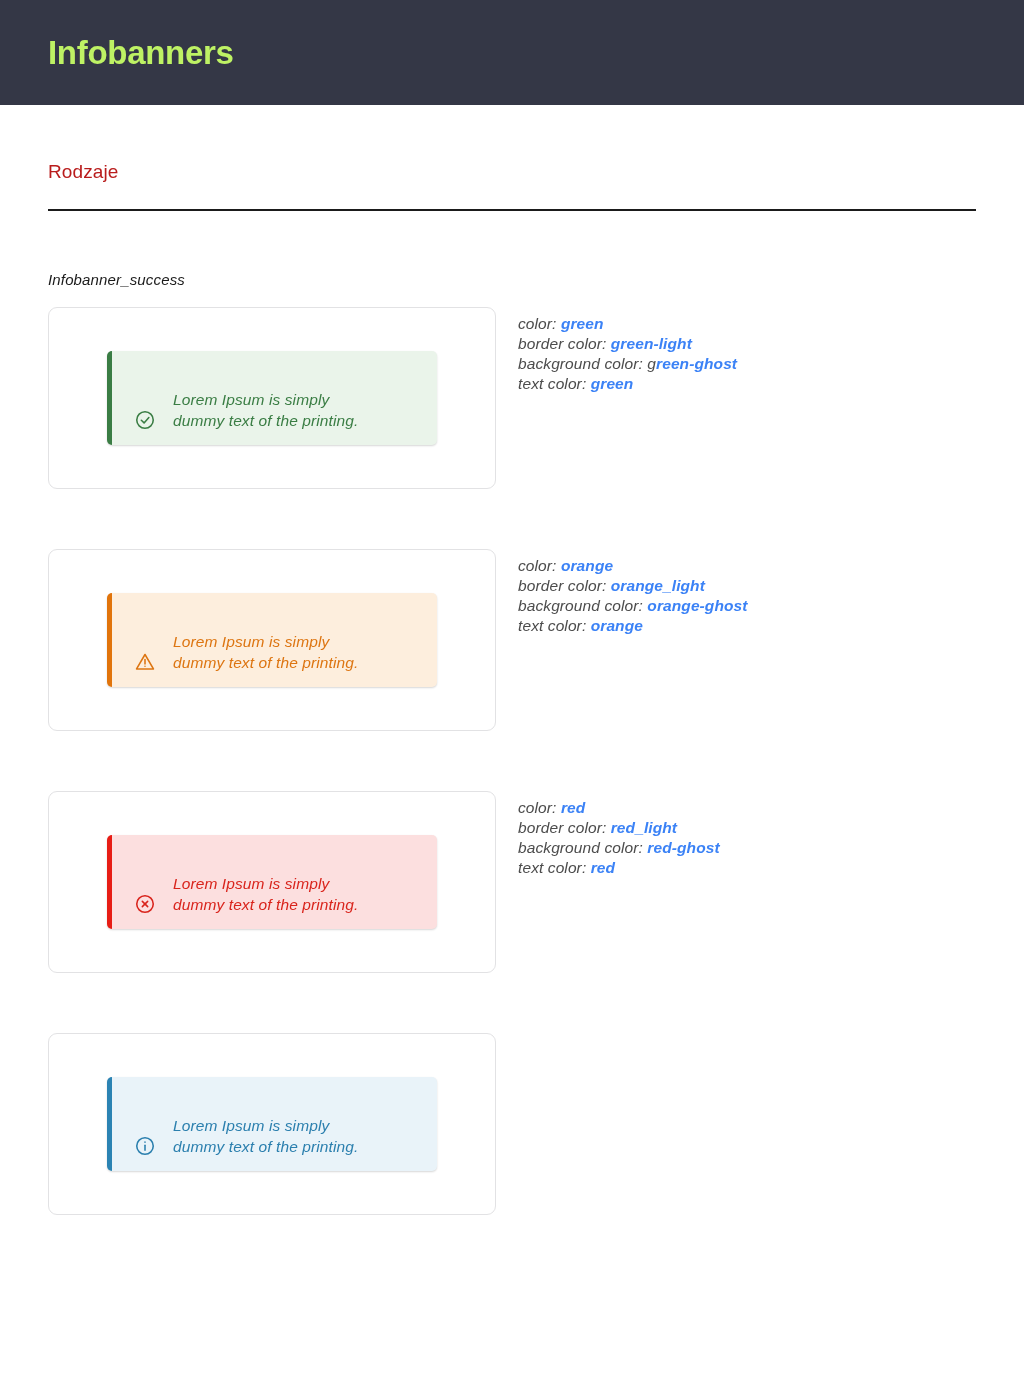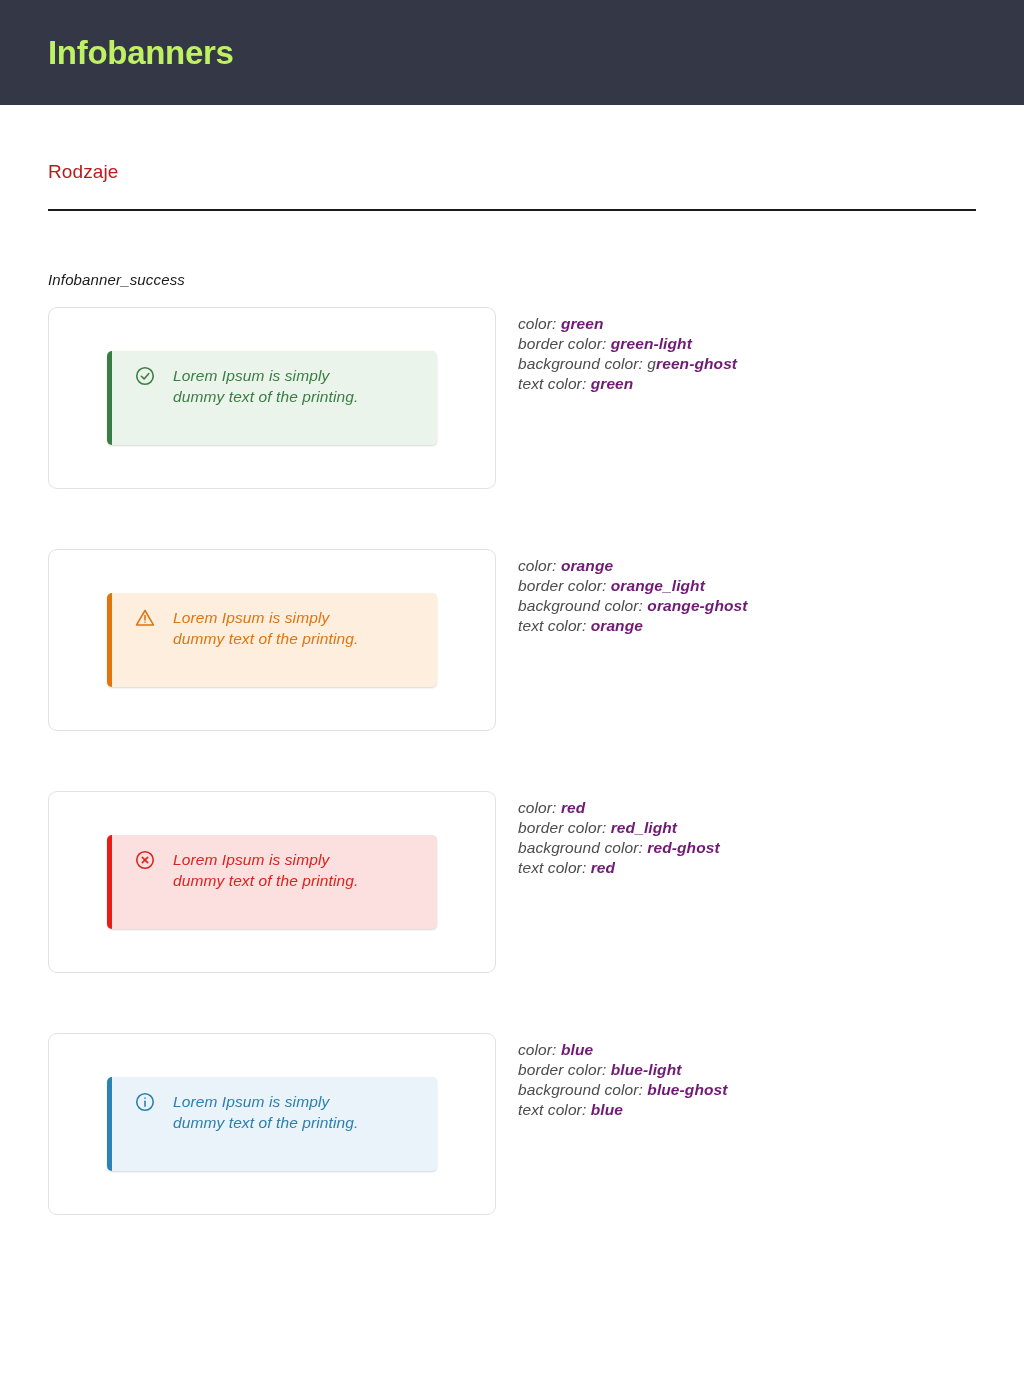--- a/index.html
+++ b/index.html
@@ -77,21 +77,21 @@
   }
 
   
   .infobanner {
     width: 330px;
     min-height: 94px;
     border-radius: 5px;
     border-left-width: 5px;
     border-left-style: solid;
     display: flex;
-    align-items: flex-start;
+    align-items: flex-end;
     gap: 17px;
     padding: 14px 8px 14px 22px;
     box-shadow: 0 1px 2px rgba(0,0,0,0.16);
   }
   .infobanner .ib-icon {
     flex: none;
     width: 22px;
     height: 22px;
     display: block;
   }
@@ -117,21 +117,21 @@
   
   .spec-list {
     margin-left: 22px;
     padding-top: 7px;
     font-size: 15.5px;
     line-height: 20px;
     color: #4c4c4c;
     letter-spacing: 0.1px;
   }
   .spec-list .spec-line { white-space: pre; }
-  .spec-list .spec-value { font-weight: bold; color: #701a75; }
+  .spec-list .spec-value { font-weight: bold; color: #3b82f6; }
 </style>
 </head>
 <body>
 
 <div class="topbar">
   <div class="topbar-title">Infobanners</div>
 </div>
 
 <div class="page">
 
@@ -228,23 +228,17 @@
     <line x1="12" y1="11.2" x2="12" y2="16.6"></line>
     <line x1="12" y1="7.7" x2="12" y2="7.8"></line>
   </svg>
 </span>
           <div class="ib-text">
             <div>Lorem Ipsum is simply</div>
             <div>dummy text of the printing.</div>
           </div>
         </div>
       </div>
-      <div class="spec-list">
-            <div class="spec-line"><span>color: </span><span class="spec-value">blue</span></div>
-            <div class="spec-line"><span>border color: </span><span class="spec-value">blue-light</span></div>
-            <div class="spec-line"><span>background color: </span><span class="spec-value">blue-ghost</span></div>
-            <div class="spec-line"><span>text color: </span><span class="spec-value">blue</span></div>
-          </div>
     </div>
   </div>
 </div>
 
 </div>
 
 </body></html>

